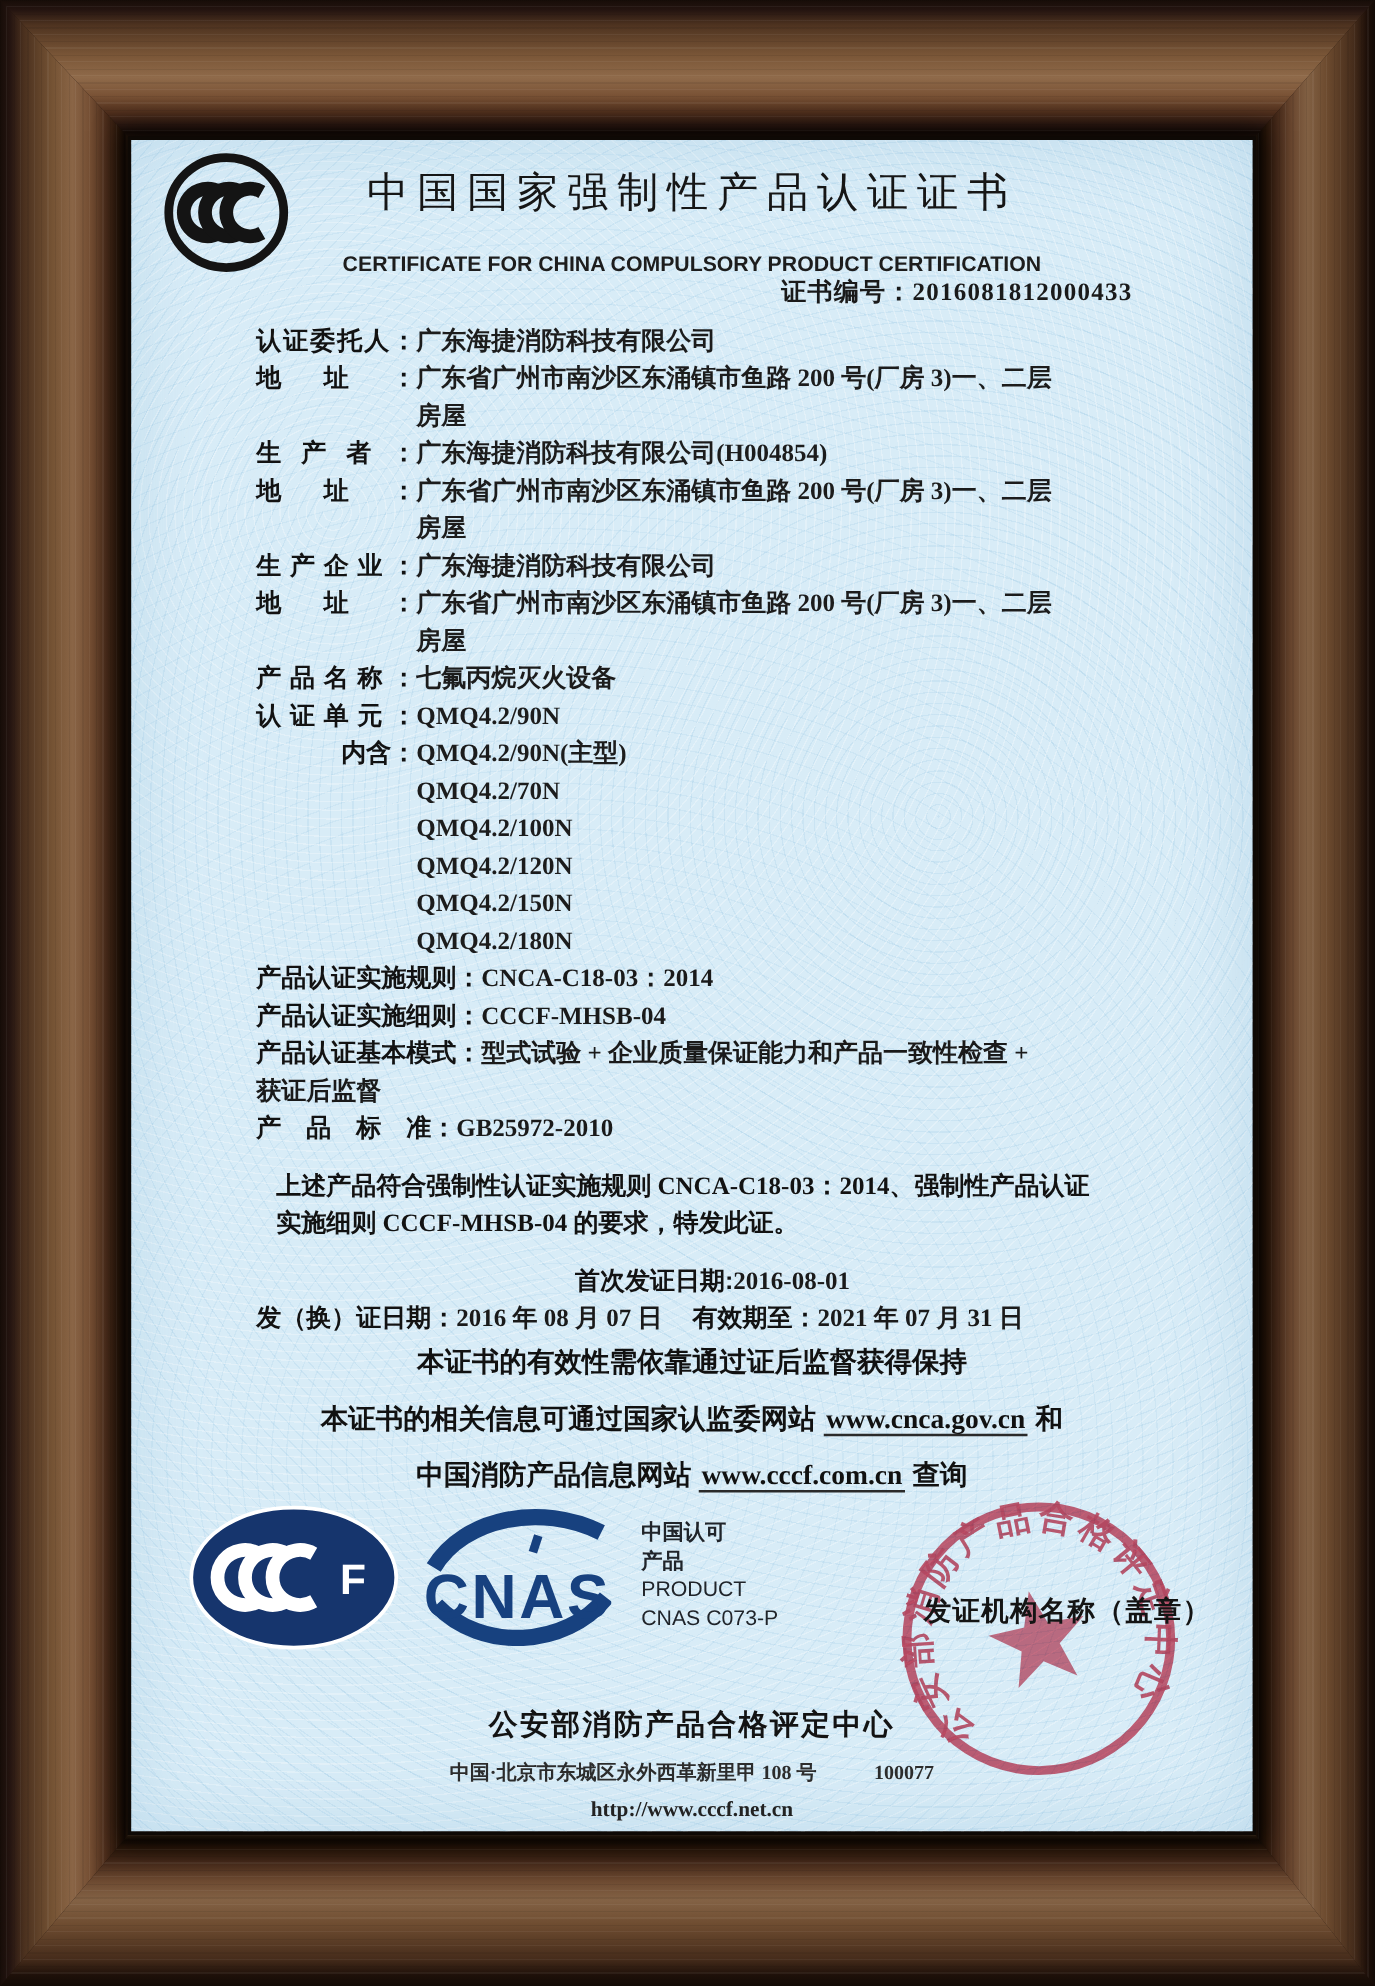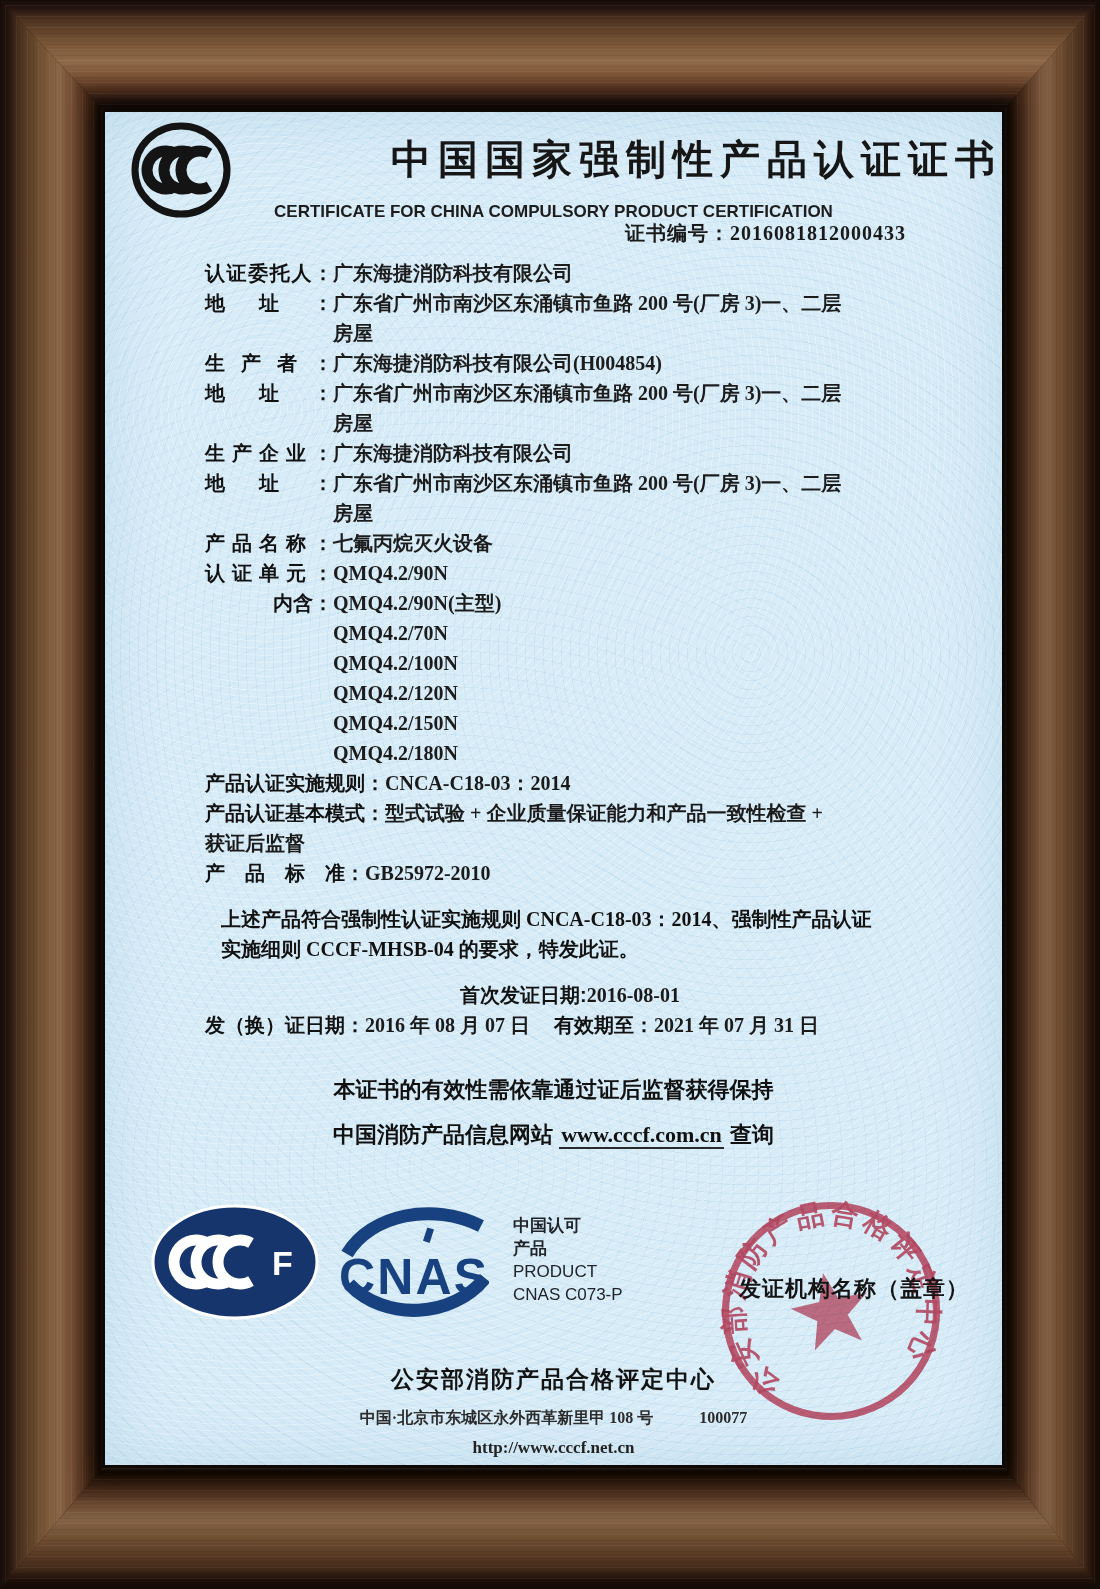--- a/index.html
+++ b/index.html
@@ -40,22 +40,22 @@
     background-image:
       repeating-radial-gradient(circle at 18% 22%,rgba(255,255,255,.28) 0 1px,transparent 1px 7px),
       repeating-radial-gradient(circle at 72% 40%,rgba(130,185,220,.16) 0 1px,transparent 1px 9px),
       repeating-radial-gradient(circle at 38% 78%,rgba(130,185,220,.13) 0 1px,transparent 1px 12px);
     background-color:#d8ecf7;
     box-shadow:0 0 0 3px #0e0905,0 0 20px 8px rgba(0,0,0,.55),inset 0 0 60px rgba(125,175,210,.28);
     color:#1a1a1a;
   }
   .ccc-top-logo{position:absolute;left:24px;top:6px;width:104px;height:104px;}
   .title-cn{
-    position:absolute;left:0;top:20px;width:100%;text-align:right;
-    font-size:40px;font-weight:bold;letter-spacing:7px;color:#161616;
+    position:absolute;left:0;top:20px;width:100%;text-align:center;
+    font-size:33px;font-weight:normal;letter-spacing:7px;color:#161616;
   }
   .title-en{
     position:absolute;left:0;top:74px;width:100%;text-align:center;
     font-size:17px;font-weight:600;letter-spacing:0;color:#1d1d1d;margin-top:16px;
   }
   .cert-no{
     position:absolute;top:108px;right:96px;
     font-family:"Liberation Serif",serif;font-weight:700;font-size:20px;letter-spacing:1px;
   }
   .cert-no .num{font-weight:600;}
@@ -208,20 +208,23 @@
           <span class="val">QMQ4.2/180N</span>
         </div>
       </div>
 
     <div>
 
         <p class="rule-line">
           <span class="plbl">产品认证实施规则：</span><span class="pval">CNCA-C18-03：2014</span>
         </p>
 
+        <p class="rule-line">
+          <span class="plbl">产品认证实施细则：</span><span class="pval">CCCF-MHSB-04</span>
+        </p>
 
         <p class="rule-line">
           <span class="plbl">产品认证基本模式：</span><span class="pval">型式试验 + 企业质量保证能力和产品一致性检查 +
 获证后监督</span>
         </p>
 
         <p class="rule-line">
           <span class="plbl">产　品　标　准：</span><span class="pval">GB25972-2010</span>
         </p>
       </div>
@@ -233,20 +236,25 @@
       <span class="plbl">首次发证日期:</span><span class="pval">2016-08-01</span>
     </p>
 
     <p class="issue-line">
       <span class="plbl">发（换）证日期：</span><span class="pval">2016 年 08 月 07 日</span><span class="gap24"></span><span class="plbl">有效期至：</span><span class="pval">2021 年 07 月 31 日</span>
     </p>
   </div>
 
   <div class="notices">
     <div>本证书的有效性需依靠通过证后监督获得保持</div>
+    <div>
+      <span>本证书的相关信息可通过国家认监委网站</span>
+      <span class="url">www.cnca.gov.cn</span>
+      <span>和</span>
+    </div>
     <div>
       <span>中国消防产品信息网站</span>
       <span class="url">www.cccf.com.cn</span>
       <span>查询</span>
     </div>
   </div>
 
   <div class="cccf-mark">
     <svg viewBox="0 0 172 120" width="172" height="120">
       <ellipse cx="86" cy="60" rx="82" ry="56" fill="#16356d" stroke="#ffffff" stroke-width="3"></ellipse>

